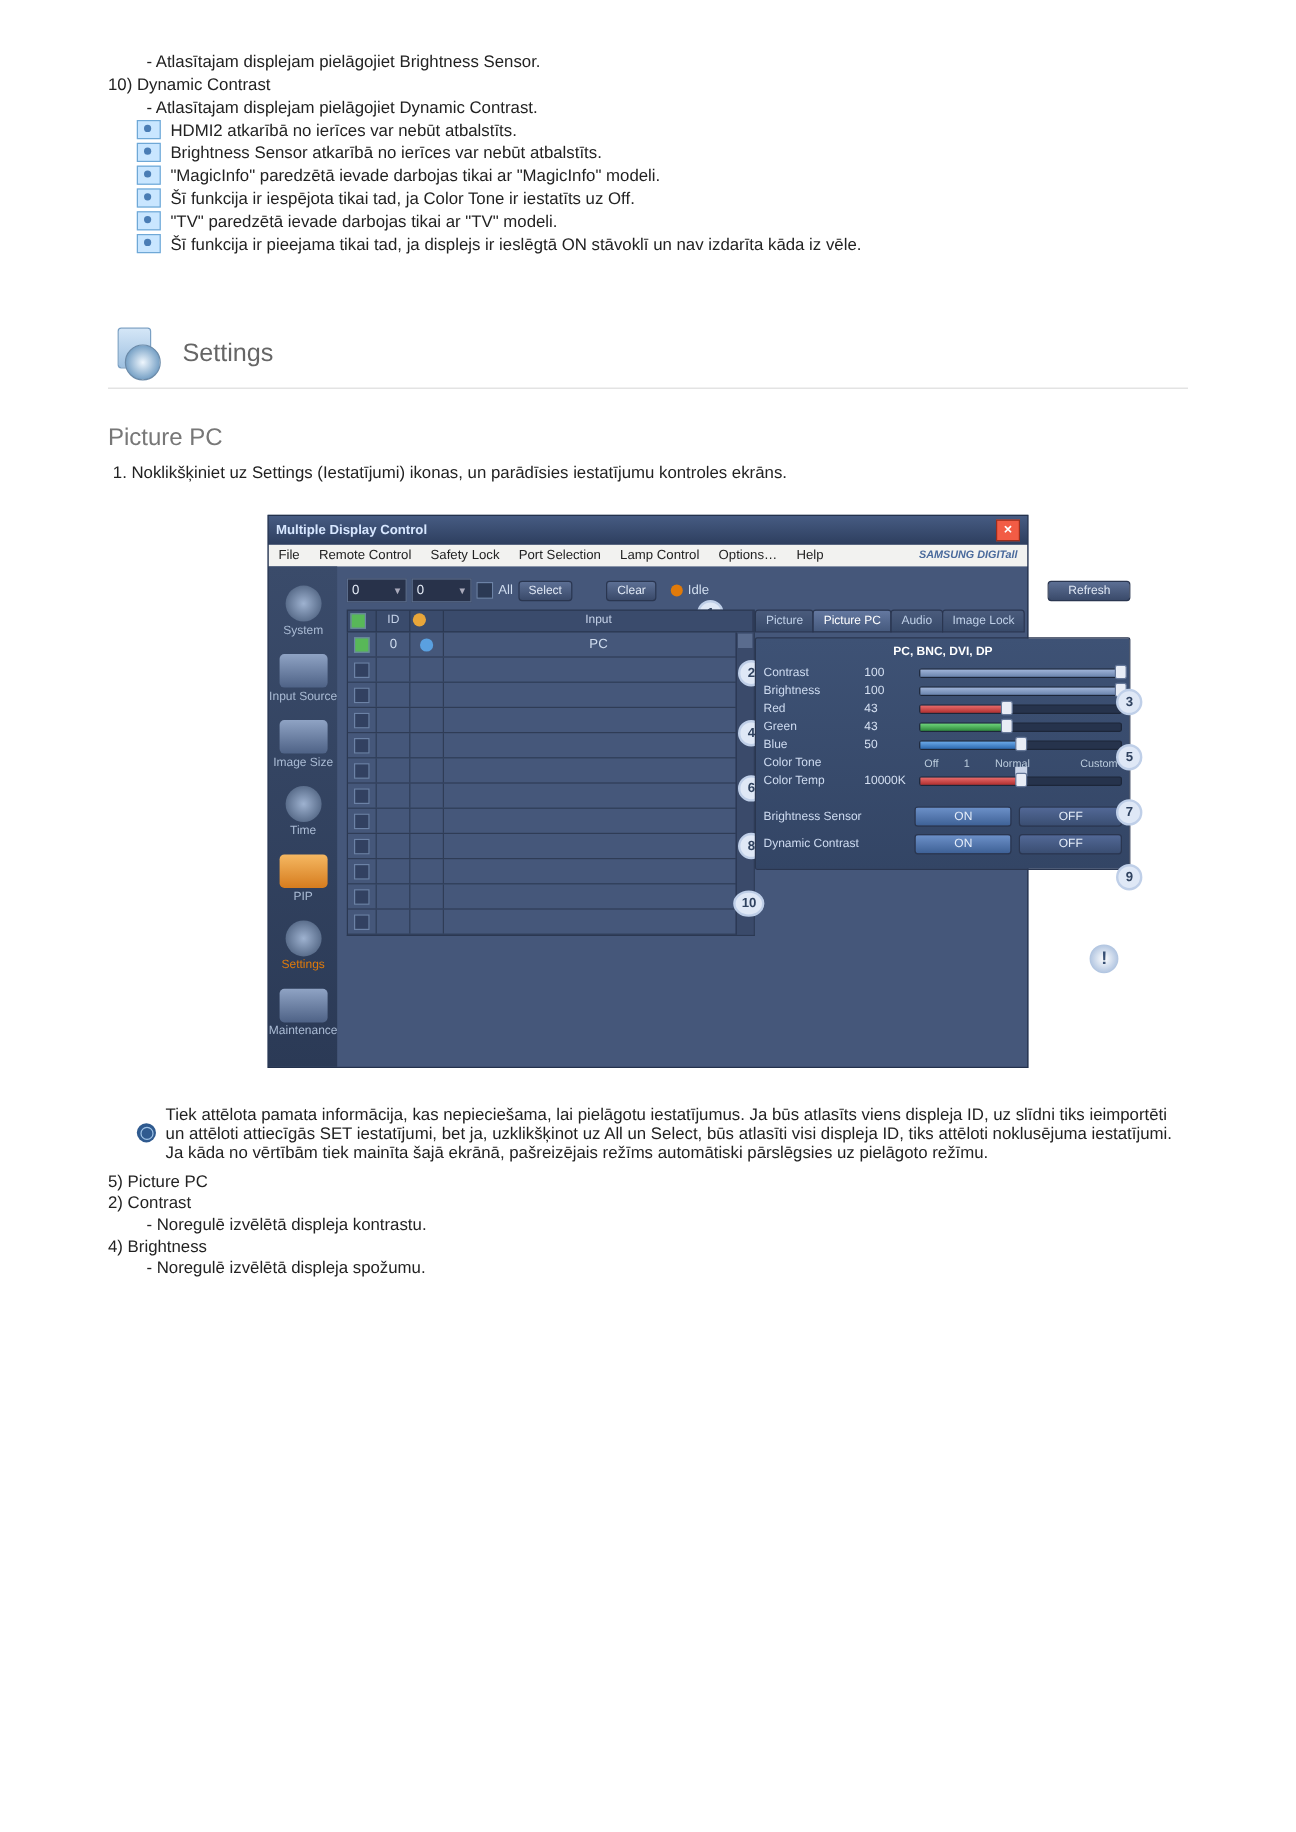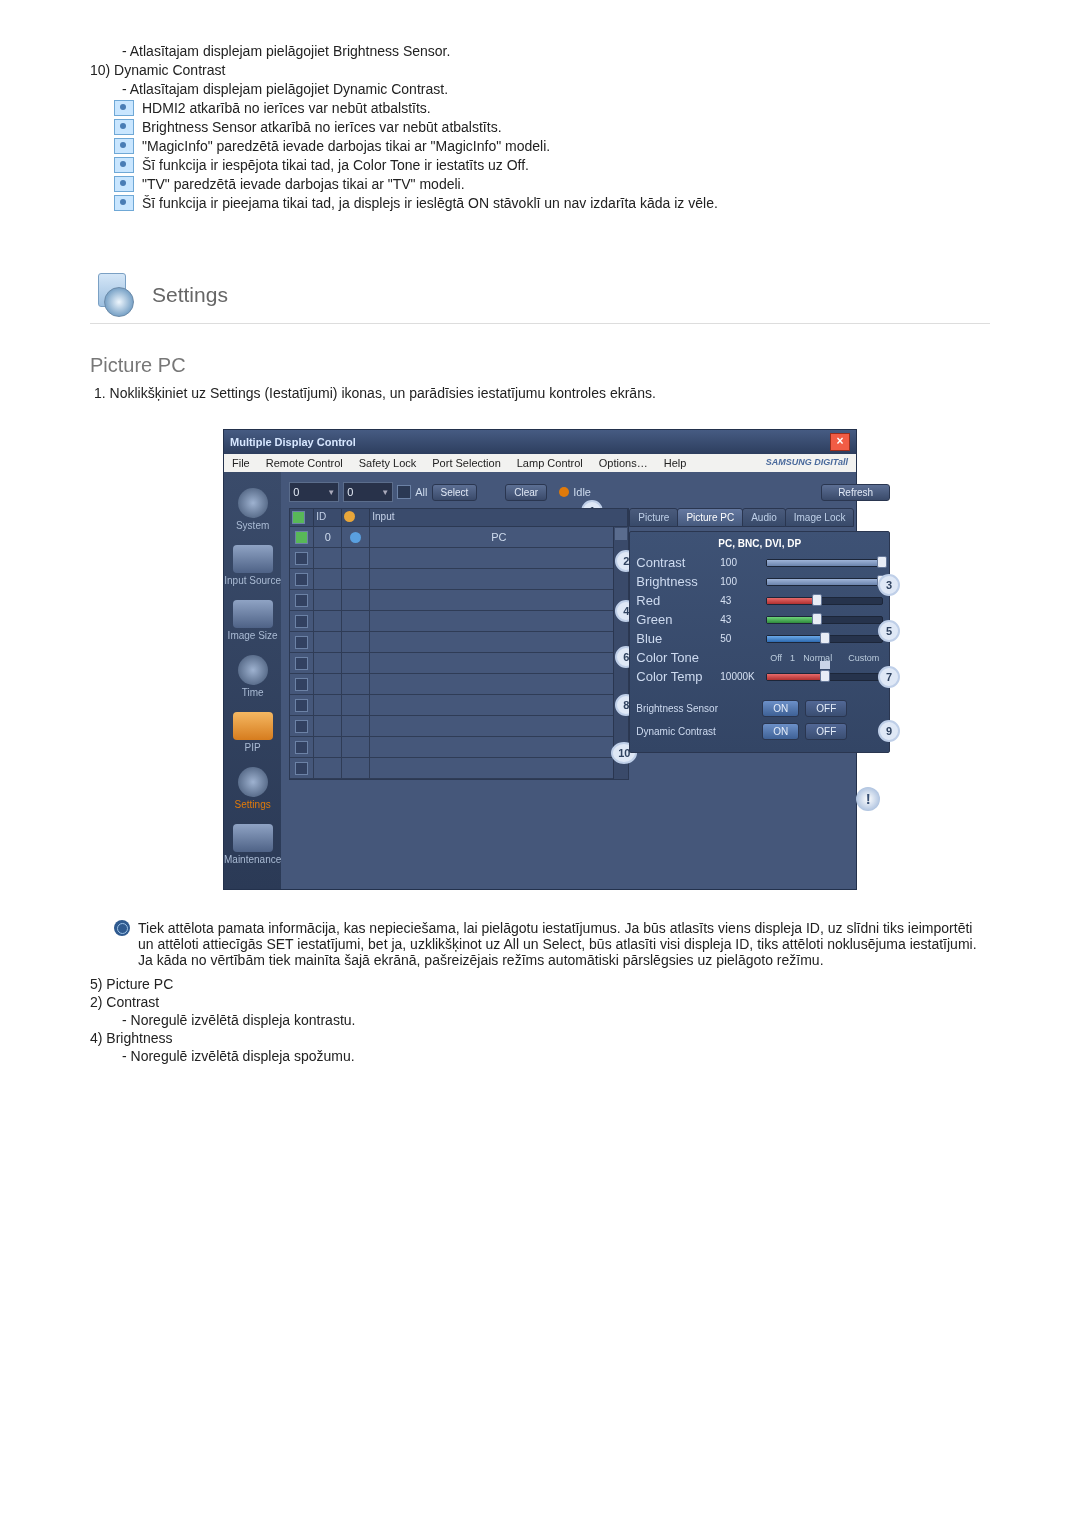--- a/index.html
+++ b/index.html
@@ -10,21 +10,21 @@
     font-size: 14px;
     color: #222;
     width: 1080px;
     box-sizing: border-box;
   }
   .bullet-list .line {
     margin: 3px 0;
   }
   .note-row {
     display: flex;
-    align-items: flex-start;
+    align-items: center;
     margin: 3px 0;
     padding-left: 24px;
   }
   .note-icon {
     width: 18px;
     height: 14px;
     background: #c9e6ff;
     border: 1px solid #6fa8d6;
     margin-right: 8px;
     flex: none;
@@ -174,21 +174,21 @@
   .radio-dot { width: 10px; height: 10px; border-radius: 50%; background: #e07a0a; margin-left: 8px; }
   .header-row-table {
     display: grid;
     grid-template-columns: 24px 28px 28px 258px;
     background: #3a4b6c;
     border: 1px solid #2b3852;
   }
   .header-row-table > div {
     border-right: 1px solid #2b3852;
     padding: 2px;
-    text-align: left;
+    text-align: center;
     font-size: 10px;
     color: #c5d2e8;
   }
   .data-rows { border: 1px solid #2b3852; border-top: none; }
   .data-row {
     display: grid;
     grid-template-columns: 24px 28px 28px 258px;
     border-bottom: 1px solid #2f3c56;
     height: 20px;
     align-items: center;
@@ -220,21 +220,21 @@
     padding: 6px;
   }
   .panel-title { text-align: center; font-weight: bold; color: #fff; font-size: 10px; margin-bottom: 6px; }
   .slider-row {
     display: flex;
     align-items: center;
     gap: 6px;
     margin: 4px 0;
     position: relative;
   }
-  .slider-row .lbl { width: 78px; color: #cedbf0; font-size: 13px; }
+  .slider-row .lbl { width: 78px; color: #cedbf0; font-size: 10px; }
   .slider-row .val { width: 40px; color: #d5e0f2; font-size: 10px; }
   .track {
     flex: 1;
     height: 6px;
     background: #26334c;
     border: 1px solid #1c2639;
     position: relative;
     border-radius: 2px;
   }
   .fill { position: absolute; left:0; top:0; height:100%; background: linear-gradient(#9fb4d8,#6b84ad); }
@@ -246,21 +246,21 @@
   .color-tone-row .opt { font-size: 9px; color: #bcd; margin: 0 4px; }
   .color-tone-thumb { position: absolute; top: 8px; width: 10px; height: 8px; background: #c9d4e8; transform: translateX(-50%); }
   .toggle-row {
     display: flex;
     align-items: center;
     gap: 6px;
     margin: 6px 0;
   }
   .toggle-row .lbl { width: 120px; color: #cedbf0; font-size: 10px; }
   .toggle-btn {
-    padding: 2px 10px;
+    padding: 2px 32px;
     border: 1px solid #2a3650;
     border-radius: 3px;
     font-size: 10px;
     color: #e5edf9;
     background: linear-gradient(#526896,#3a4e72);
   }
   .toggle-btn.active { background: linear-gradient(#6c90c8,#3e6196); }
 
   
   .callout {

